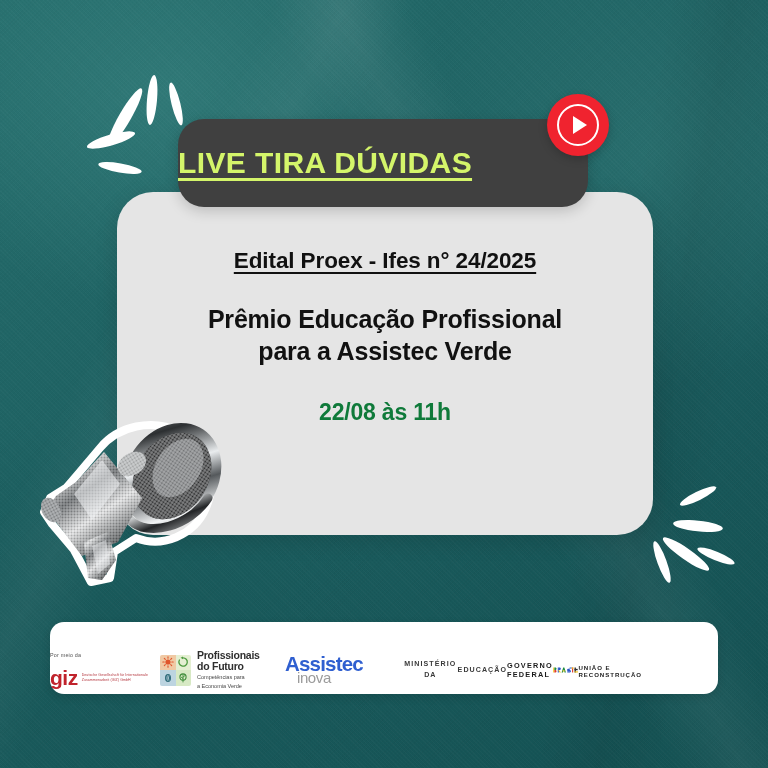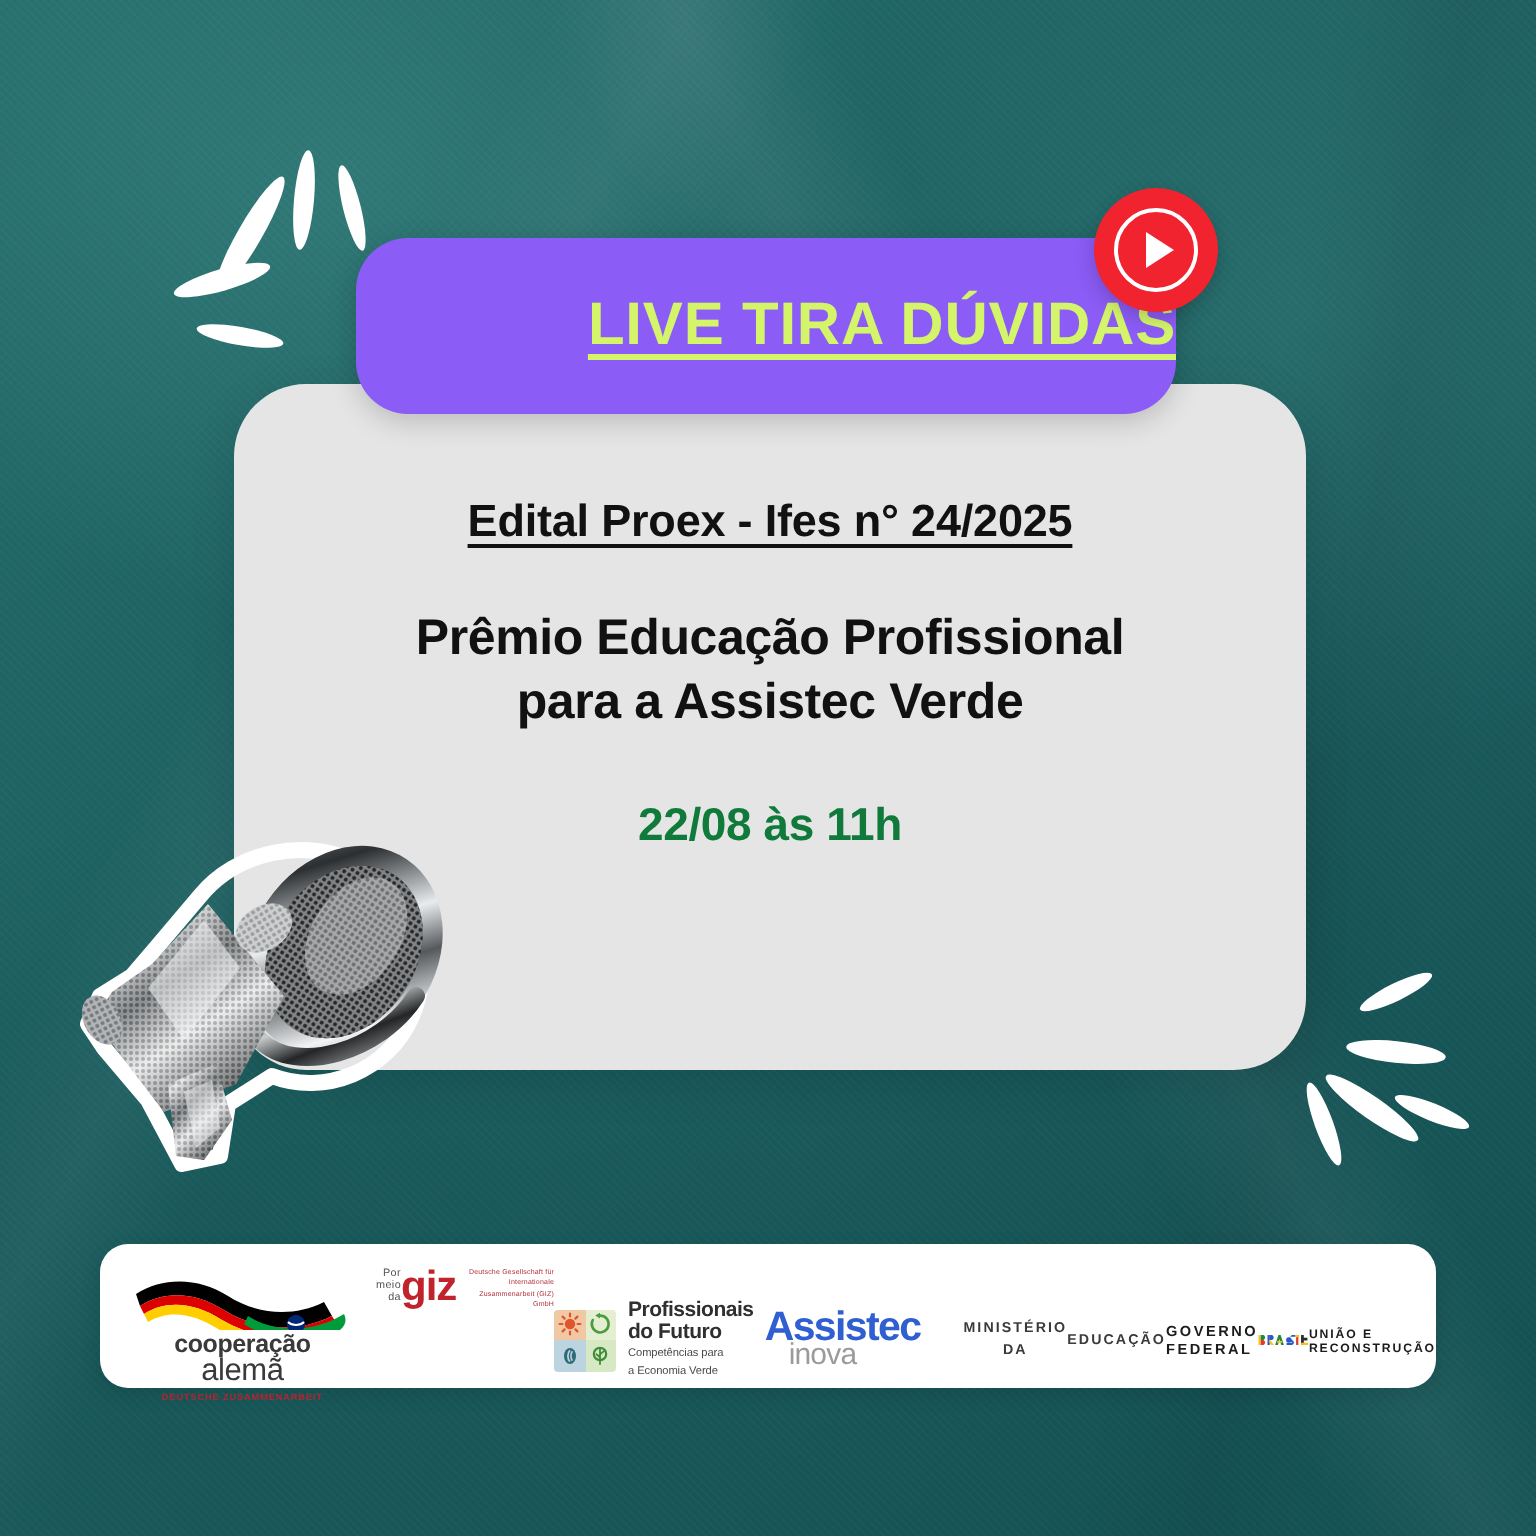--- a/index.html
+++ b/index.html
@@ -60,25 +60,25 @@
     box-shadow: 0 6px 22px rgba(0,0,0,.13);
   }
 
   
   .banner {
     position: absolute;
     left: 178px;
     top: 119px;
     width: 410px;
     height: 88px;
-    background: #8b5cf6;
+    background: #404040;
     border-radius: 26px;
     display: flex;
     align-items: center;
-    justify-content: flex-end;
+    justify-content: flex-start;
     box-shadow: 0 4px 14px rgba(0,0,0,.18);
   }
   .banner-text {
     color: #d4f56a;
     font-size: 30px;
     font-weight: 700;
     letter-spacing: .4px;
     text-decoration: underline;
     text-underline-offset: 5px;
     text-decoration-thickness: 3px;
@@ -182,21 +182,21 @@
   .logo-slot { display: flex; align-items: center; height: 100%; margin-top: 24px; }
 
   
   .coop { width: 150px; justify-content: center; flex-direction: column; margin-left: 8px; }
   .coop-flag { width: 110px; height: 26px; margin-bottom: 1px; }
   .coop-t1 { font-size: 12.5px; font-weight: 700; color: #3a3a3a; line-height: 1.02; letter-spacing: -.2px; }
   .coop-t2 { font-size: 15.5px; font-weight: 400; color: #3a3a3a; line-height: 1.02; letter-spacing: -.2px; }
   .coop-t3 { font-size: 4.6px; font-weight: 700; color: #b8232f; letter-spacing: .45px; margin-top: 2px; }
 
   
-  .giz { width: 110px; flex-direction: row; align-items: flex-start; justify-content: center; text-align: right; }
+  .giz { width: 110px; flex-direction: column; align-items: flex-start; justify-content: center; }
   .giz-pre { font-size: 5.4px; color: #555; letter-spacing: .2px; margin-bottom: 11px; }
   .giz-row { display: flex; align-items: center; }
   .giz-mark { font-size: 21px; font-weight: 700; color: #c0232c; line-height: .9; letter-spacing: -.5px; }
   .giz-sub { margin-left: 4px; font-size: 3.5px; color: #b3323a; line-height: 1.5; letter-spacing: .1px; }
 
   
   .pdf-slot { width: 125px; align-items: center; }
   .pdf-grid {
     width: 31px; height: 31px;
     display: grid; grid-template-columns: 1fr 1fr; grid-template-rows: 1fr 1fr;
@@ -330,33 +330,20 @@
   </div>
 
   <div class="play-badge">
     <div class="play-ring">
       <div class="play-tri"></div>
     </div>
   </div>
 
   <div class="footer">
 
-    <div class="logo-slot coop">
-      <svg class="coop-flag" viewBox="0 0 110 26">
-        <path d="M2,8 C16,-1 34,0 48,9 C62,18 80,20 96,12 L100,19 C82,28 62,26 46,16 C32,7 16,6 4,14 Z" fill="#000000"></path>
-        <path d="M4,14 C16,6 32,7 46,16 C62,26 82,28 100,19 L103,24 C84,33 62,31 45,21 C31,12 17,11 6,18 Z" fill="#dd0000"></path>
-        <path d="M6,18 C17,11 31,12 45,21 C62,31 84,33 103,24 L106,29 C86,38 62,36 44,26 C30,17 18,16 8,22 Z" fill="#ffce00"></path>
-        <path d="M58,19 C72,28 92,27 106,18 C108,22 106,26 100,28 C86,34 68,31 56,23 Z" fill="#009b3a"></path>
-        <circle cx="82" cy="23" r="4.6" fill="#002776"></circle>
-        <path d="M78,22 C80,24 84,24 86,22" stroke="#ffffff" stroke-width="1" fill="none"></path>
-      </svg>
-      <div class="coop-t1">cooperação</div>
-      <div class="coop-t2">alemã</div>
-      <div class="coop-t3">DEUTSCHE ZUSAMMENARBEIT</div>
-    </div>
 
     <div class="logo-slot giz">
       <div class="giz-pre">Por meio da</div>
       <div class="giz-row">
         <span class="giz-mark">giz</span>
         <span class="giz-sub">Deutsche Gesellschaft für Internationale Zusammenarbeit (GIZ) GmbH</span>
       </div>
     </div>
 
     <div class="logo-slot pdf-slot">

